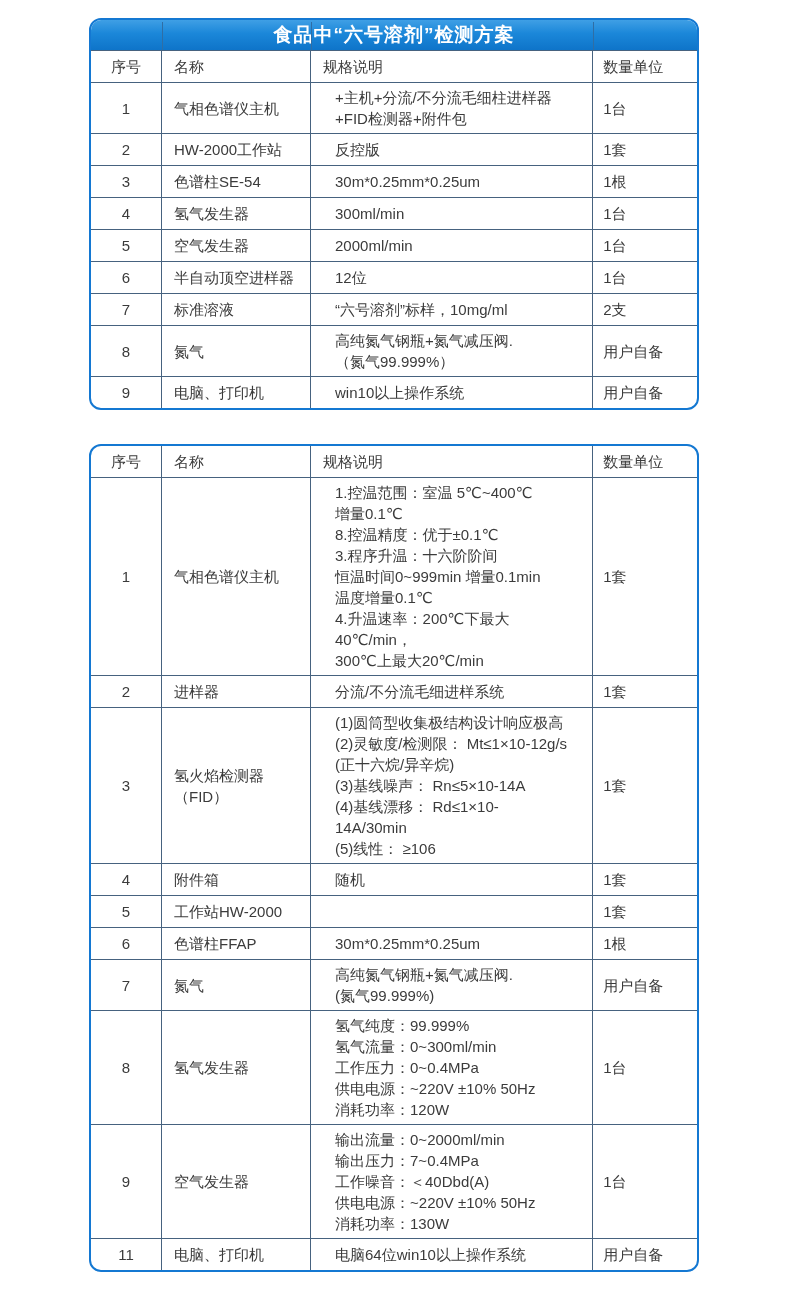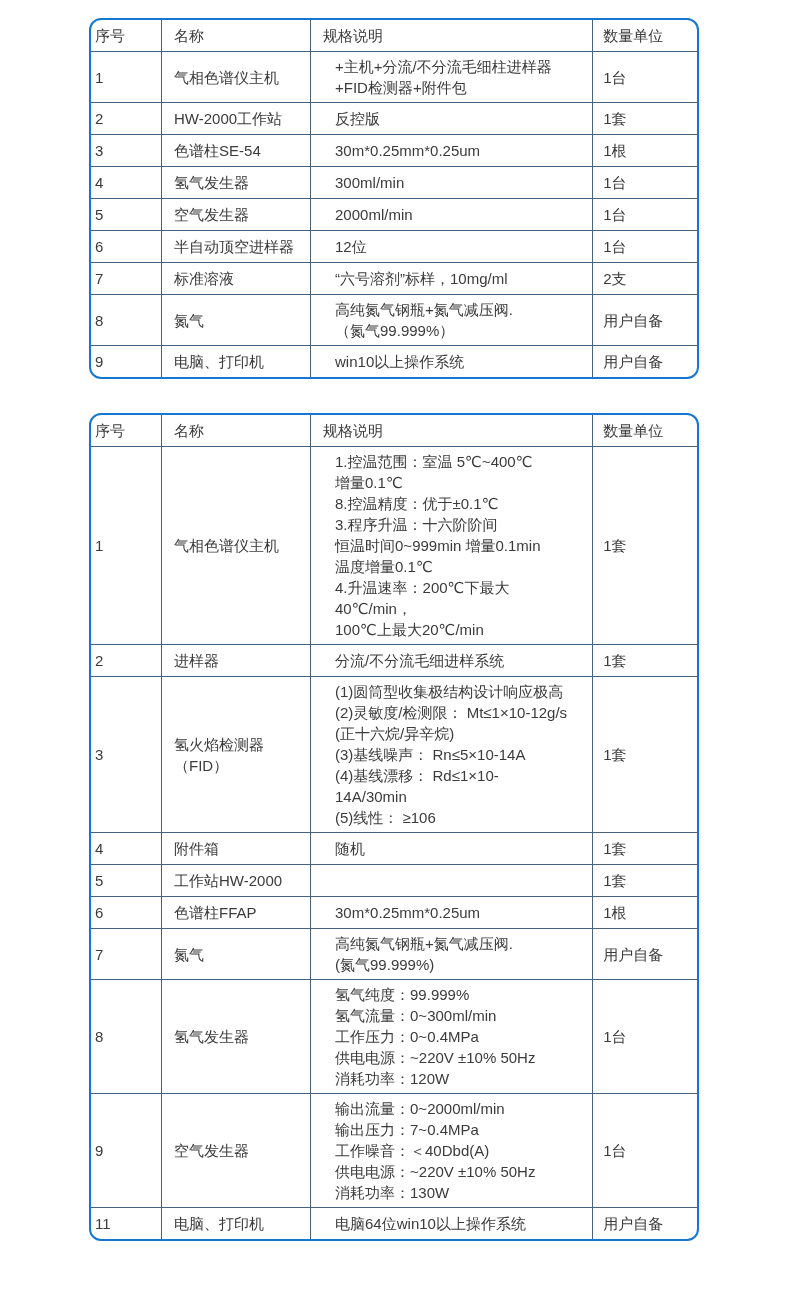--- a/index.html
+++ b/index.html
@@ -32,33 +32,39 @@
 
   table{width:100%;border-collapse:collapse;font-size:15px;line-height:21px;table-layout:fixed;}
   th,td{
     border:1px solid #46627f;
     padding:5px 12px;
     vertical-align:middle;
     text-align:left;
     font-weight:normal;
     word-break:break-word;
   }
-  th:first-child,td:first-child{border-left:none;text-align:left;padding-left:4px;padding-right:4px;}
+  th:first-child,td:first-child{border-left:none;text-align:center;padding-left:4px;padding-right:4px;}
   th:last-child,td:last-child{border-right:none;}
   thead th{border-top:none;}
   tbody tr:last-child td{border-bottom:none;}
   td.c-spec{padding:4px 24px;}
   td.c-qty,th.h-qty{padding-left:10px;padding-right:0;}
 </style>
 </head>
 <body>
 
 <div class="page">
 
   <section class="tbl-wrap t1">
+    <div class="title-band">
+      <span class="title-text">食品中“六号溶剂”检测方案</span>
+      <i class="vd vd1"></i>
+      <i class="vd vd2"></i>
+      <i class="vd vd3"></i>
+    </div>
     <table>
       <colgroup>
         <col style="width:11.64%">
           <col style="width:24.59%">
           <col style="width:46.56%">
           <col style="width:17.21%">
       </colgroup>
       <thead>
         <tr>
           <th>序号</th>
@@ -167,21 +173,21 @@
             <td class="c-no">1</td>
             <td class="c-name">气相色谱仪主机</td>
             <td class="c-spec">
               <div>1.控温范围：室温 5℃~400℃</div>
               <div>增量0.1℃</div>
               <div>8.控温精度：优于±0.1℃</div>
               <div>3.程序升温：十六阶阶间</div>
               <div>恒温时间0~999min 增量0.1min</div>
               <div>温度增量0.1℃</div>
               <div>4.升温速率：200℃下最大40℃/min，</div>
-              <div>100℃上最大20℃/min</div>
+              <div>300℃上最大20℃/min</div>
             </td>
             <td class="c-qty">1套</td>
           </tr>
           <tr>
             <td class="c-no">2</td>
             <td class="c-name">进样器</td>
             <td class="c-spec">
               <div>分流/不分流毛细进样系统</div>
             </td>
             <td class="c-qty">1套</td>

